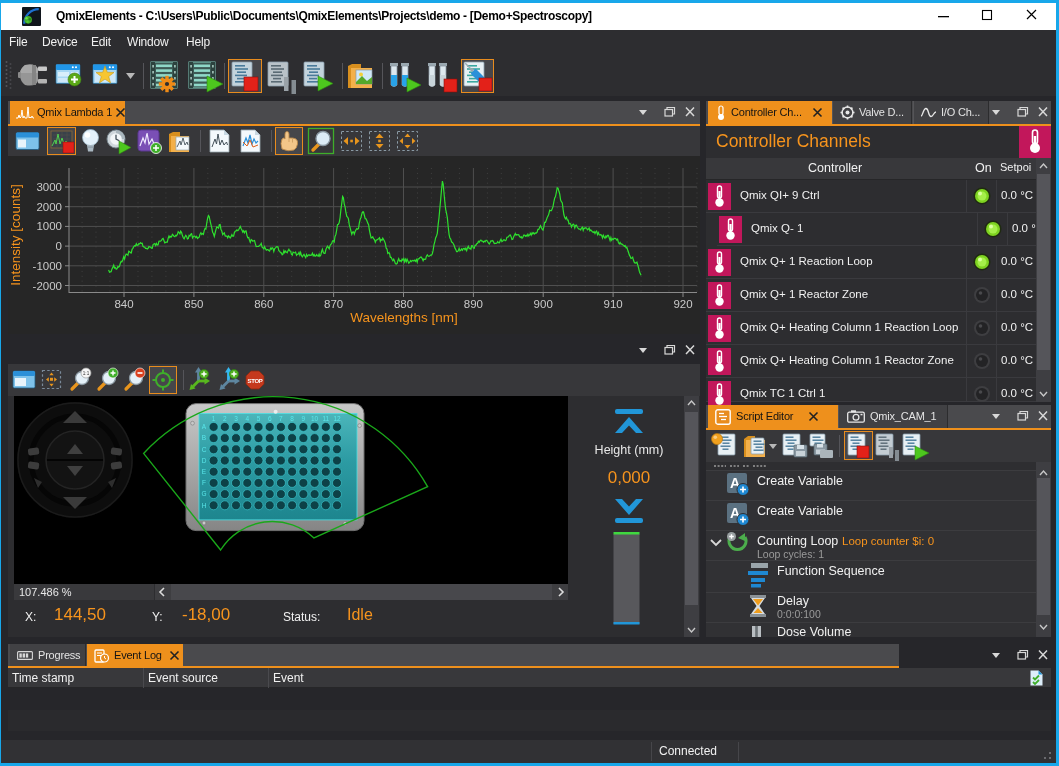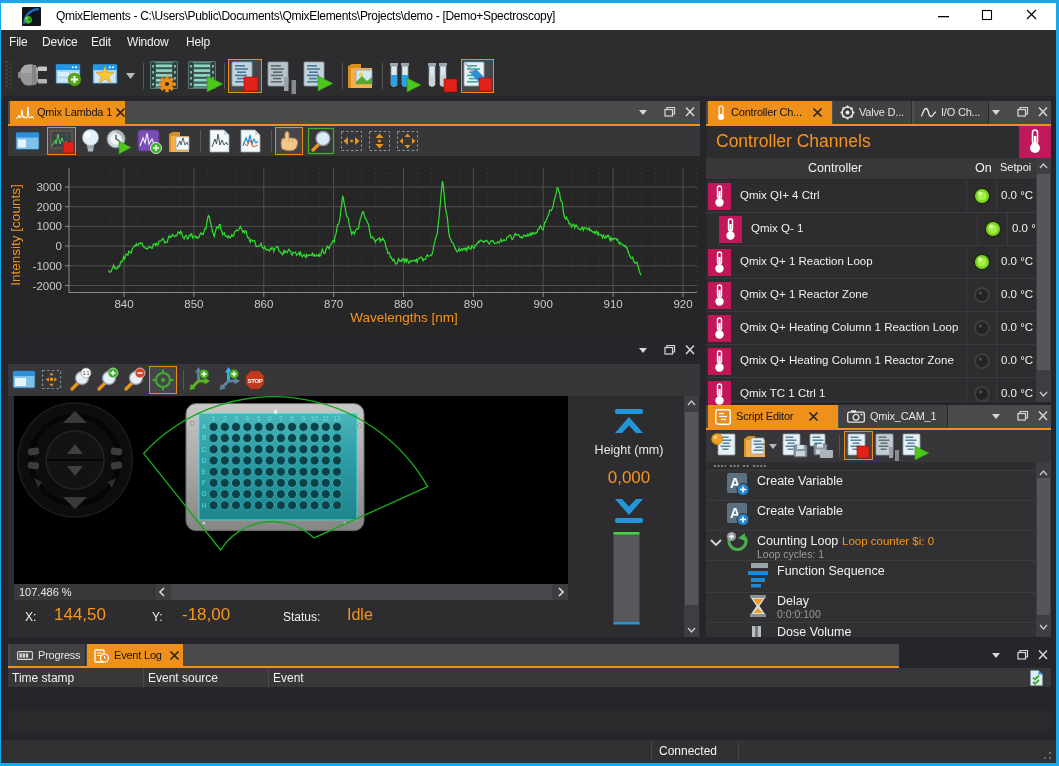--- a/index.html
+++ b/index.html
@@ -4,21 +4,21 @@
 *{margin:0;padding:0;box-sizing:border-box;}
 html,body{width:1059px;height:766px;overflow:hidden;background:#222;}
 body{font-family:"Liberation Sans",sans-serif;-webkit-font-smoothing:antialiased;}
 #win{position:absolute;left:0;top:0;width:1059px;height:766px;background:#26262a;}
 .abs{position:absolute;}
 
 #bTop{z-index:99;left:0;top:0;width:1059px;height:3px;background:#18a7ea;}
 #bLeft{z-index:99;left:0;top:0;width:1px;height:766px;background:#18a7ea;}
 #bRight{z-index:99;left:1056px;top:0;width:3px;height:766px;background:#18a7ea;}
 #bBottom{z-index:99;left:0;top:763px;width:1059px;height:3px;background:#18a7ea;}
-#title{left:1px;top:3px;width:1055px;height:27px;background:#fff;color:#000;font-size:12px;letter-spacing:-0.3px;line-height:27px;}
+#title{left:1px;top:3px;width:1055px;height:27px;background:#fff;color:#000;font-size:12px;letter-spacing:-0.3px;line-height:27px;font-weight:bold;}
 #title .txt{position:absolute;left:55px;top:0;}
 #menubar{left:1px;top:30px;width:1055px;height:26px;background:#2d2d30;color:#f1f1f1;font-size:12px;letter-spacing:-0.2px;}
 .mi{position:absolute;top:5px;}
 #toolbar{left:1px;top:56px;width:1055px;height:40px;background:#2d2d30;}
 #dock{left:1px;top:96px;width:1055px;height:644px;background:#26262a;}
 
 .tabbar{position:absolute;background:#4a4a4d;}
 .tabbar .uline{position:absolute;left:0;bottom:0;width:100%;height:2px;background:#ee901c;}
 .tab{position:absolute;top:0;height:23px;font-size:11px;letter-spacing:-0.2px;line-height:23px;white-space:nowrap;}
 .tab.on{background:#ee901c;color:#141414;height:23px;}
@@ -700,21 +700,21 @@
 <div class="abs w" style="left:975px;top:161px;font-size:12.5px">On</div>
 <div class="abs w" style="left:1000px;top:161px;font-size:11px">Setpoi</div>
 
 <div class="abs" style="left:706px;top:180px;width:330px;height:33px;background:#2d2d30;border-bottom:1px solid #3a3a3e">
   <div style="position:absolute;left:2px;top:3px;width:23px;height:27px;background:#c2175b"></div>
   <svg style="position:absolute;left:2px;top:3px" width="23" height="27" viewBox="0 0 23 27">
     <rect x="9.5" y="3" width="4" height="12" rx="2" fill="none" stroke="#fff" stroke-width="1.4"></rect>
     <circle cx="11.5" cy="19.5" r="4.2" fill="#fff"></circle>
         <rect x="10.4" y="8" width="2.2" height="9" fill="#fff"></rect>
   </svg>
-  <span class="w" style="position:absolute;left:34px;top:9px;font-size:11.5px">Qmix QI+ 4 Ctrl</span>
+  <span class="w" style="position:absolute;left:34px;top:9px;font-size:11.5px">Qmix QI+ 9 Ctrl</span>
   <svg style="position:absolute;left:260px;top:0" width="36" height="33" viewBox="0 0 36 33">
     <circle cx="16" cy="16" r="8.5" fill="#1f2b10"></circle>
         <circle cx="16" cy="16" r="7" fill="#7ed321"></circle>
         <circle cx="16" cy="16" r="4.5" fill="#a5ef4a"></circle>
         <circle cx="14" cy="13.5" r="2" fill="#d9ffa0"></circle>
   </svg>
   <span class="w" style="position:absolute;left:295px;top:9px;font-size:11.5px">0.0 °C</span>
   <div style="position:absolute;left:260px;top:0;width:1px;height:33px;background:#3a3a3e"></div>
   <div style="position:absolute;left:290px;top:0;width:1px;height:33px;background:#3a3a3e"></div>
 </div>

